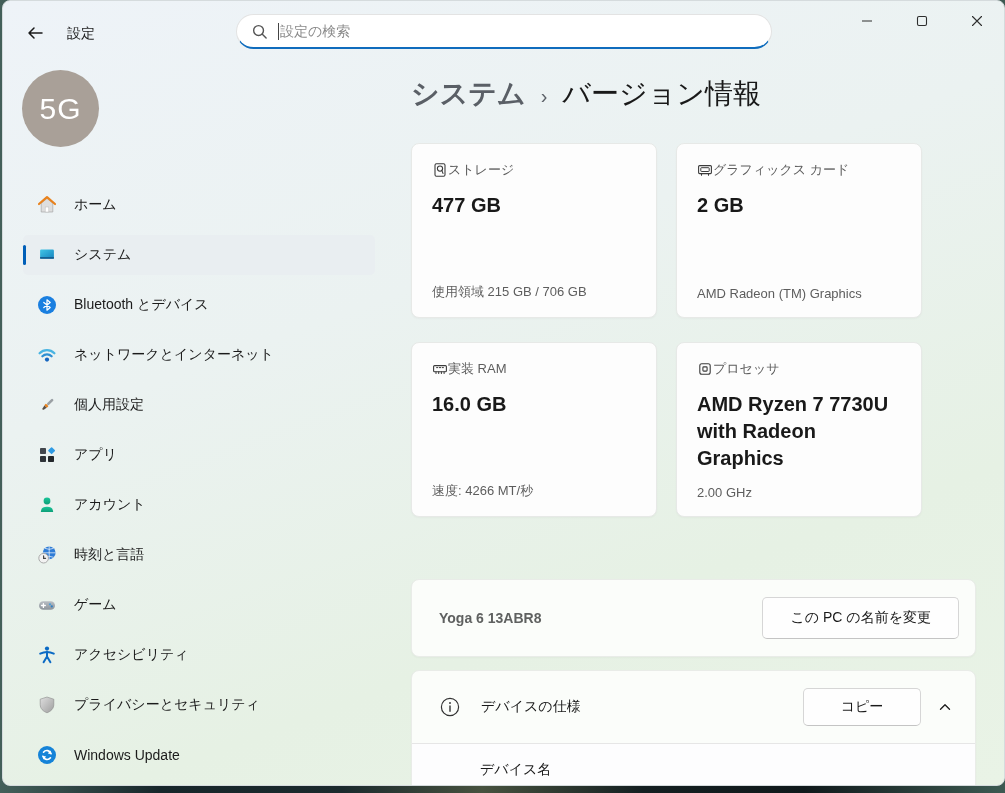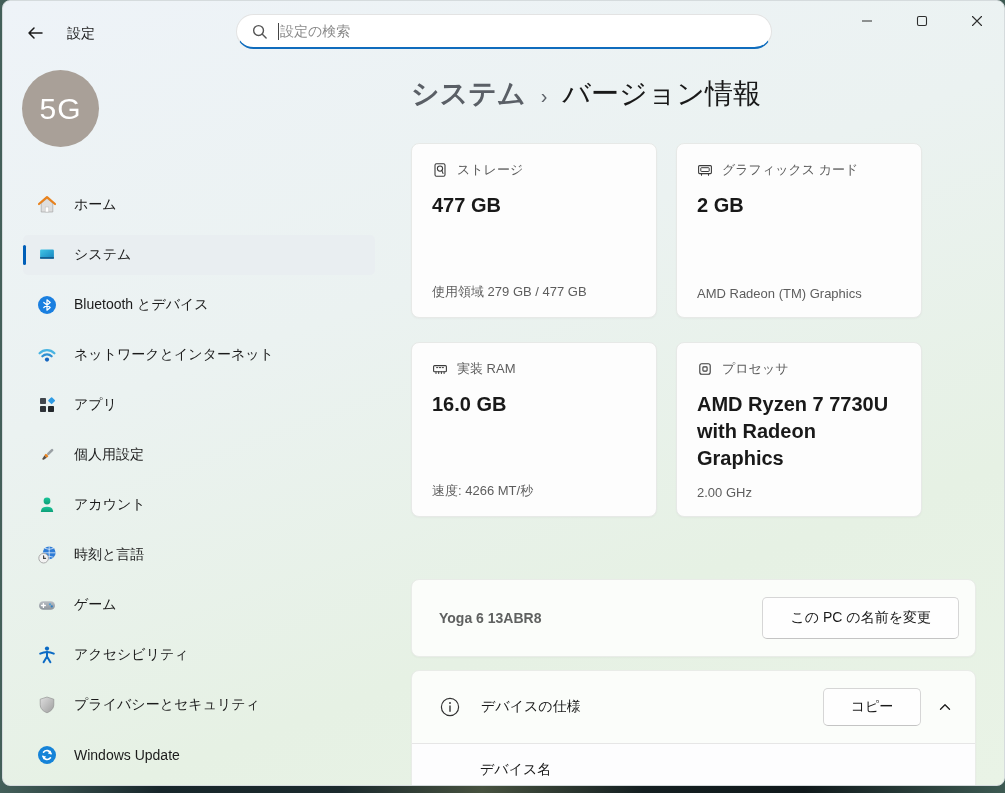--- a/index.html
+++ b/index.html
@@ -50,42 +50,42 @@
   .breadcrumb { display:flex; align-items:baseline; height:44px; }
   .bc-parent { font-size:28px; font-weight:600; color:#5a5f66; cursor:pointer; }
   .bc-sep { font-size:20px; color:#5a5f66; margin:0 15px; }
   .bc-current { font-size:28px; font-weight:400; color:#191919; }
   .cards-grid { margin-top:24px; display:grid; grid-template-columns:246px 246px; grid-auto-rows:175px; column-gap:19px; row-gap:24px; }
   .card {
     background:#fdfdfd; border:1px solid #e7e9e7; border-radius:8px;
     padding:17px 20px 16px 20px; display:flex; flex-direction:column;
     box-shadow:0 1px 2px rgba(0,0,0,0.03);
   }
-  .card-head { display:flex; align-items:center; gap:9px; }
+  .card-head { display:flex; align-items:center; }
   .card-title { font-size:13px; color:#5d5d5d; white-space:nowrap; }
   .card-value { margin-top:13px; font-size:20px; font-weight:700; color:#191919; line-height:1.35; }
   .card-footer { margin-top:auto; font-size:13px; color:#5d5d5d; white-space:nowrap; }
   .device-row {
     margin-top:62px; height:78px; background:#fbfdfa; border:1px solid #e9ece8; border-radius:8px;
     display:flex; align-items:center; padding:0 16px 0 27px;
     box-shadow:0 1px 2px rgba(0,0,0,0.03);
   }
   .device-name { font-size:14px; color:#5f6160;font-weight:bold; }
   .btn {
     background:#fefefe; border:1px solid #d6d6d6; border-bottom-color:#c4c4c4;
     border-radius:5px; font-size:14px; color:#1a1a1a; cursor:pointer; font-family:inherit;
   }
   .rename-btn { margin-left:auto; height:42px; padding:0 27px; }
   .specs-section {
     margin-top:13px; height:240px; background:#fbfdfa; border:1px solid #e9ece8;
     border-radius:8px 8px 0 0; overflow:hidden; box-shadow:0 1px 2px rgba(0,0,0,0.03);
   }
   .specs-header { height:72px; display:flex; align-items:center; padding:0 16px 0 27px; cursor:pointer; }
   .specs-title { margin-left:20px; font-size:14px; color:#1a1a1a; }
-  .copy-btn { margin-left:auto; width:98px; height:38px; }
+  .copy-btn { margin-left:auto; width:118px; height:38px; }
   .chevron-btn { width:28px; height:38px; margin-left:10px; display:flex; align-items:center; justify-content:center; cursor:pointer; border-radius:4px; }
   .specs-divider { height:1px; background:#e6e6e6; }
   .specs-row { height:52px; background:#fdfdfe; display:flex; align-items:center; padding-left:68px; }
   .specs-row-label { font-size:14px; color:#1a1a1a; }
   svg { display:block; }
 </style>
 </head>
 <body>
 
 <div class="window">
@@ -168,39 +168,39 @@
           <path d="M2.6 8.2 a10.4 10.4 0 0 1 14.8 0" stroke="#49b4e2" stroke-width="2.3" fill="none" stroke-linecap="round"></path>
           <path d="M5.4 11.2 a6.6 6.6 0 0 1 9.2 0" stroke="#2e8fd2" stroke-width="2.3" fill="none" stroke-linecap="round"></path>
           <circle cx="10" cy="14.6" r="2.1" fill="#1565c0"></circle>
         </svg>
       </span>
       <span class="side-label">ネットワークとインターネット</span>
     </li>
     <li class="side-item">
       <span class="side-icon">
         <svg width="20" height="20" viewBox="0 0 20 20">
-          <rect x="3" y="3" width="6" height="6" rx="0.8" fill="#41464c"></rect>
-          <rect x="3" y="11" width="6" height="6" rx="0.8" fill="#2e3338"></rect>
-          <rect x="11" y="11" width="6" height="6" rx="0.8" fill="#23272b"></rect>
-          <rect x="12" y="3" width="5.3" height="5.3" rx="0.8" fill="#2f9be4" transform="rotate(45 14.6 5.6)"></rect>
-        </svg>
-      </span>
-      <span class="side-label">アプリ</span>
-    </li>
-    <li class="side-item">
-      <span class="side-icon">
-        <svg width="20" height="20" viewBox="0 0 20 20">
           <g transform="rotate(45 10 10)">
             <rect x="8.8" y="1.6" width="2.6" height="8" rx="1.3" fill="#9aa0a4"></rect>
             <rect x="8.3" y="9.8" width="3.6" height="2.4" rx="0.5" fill="#e8821d"></rect>
             <path d="M8.5 12.2 h3.2 l-0.7 3.4 q-0.9 1.6 -1.8 0 z" fill="#57504a"></path>
           </g>
         </svg>
       </span>
       <span class="side-label">個人用設定</span>
+    </li>
+    <li class="side-item">
+      <span class="side-icon">
+        <svg width="20" height="20" viewBox="0 0 20 20">
+          <rect x="3" y="3" width="6" height="6" rx="0.8" fill="#41464c"></rect>
+          <rect x="3" y="11" width="6" height="6" rx="0.8" fill="#2e3338"></rect>
+          <rect x="11" y="11" width="6" height="6" rx="0.8" fill="#23272b"></rect>
+          <rect x="12" y="3" width="5.3" height="5.3" rx="0.8" fill="#2f9be4" transform="rotate(45 14.6 5.6)"></rect>
+        </svg>
+      </span>
+      <span class="side-label">アプリ</span>
     </li>
     <li class="side-item">
       <span class="side-icon">
         <svg width="20" height="20" viewBox="0 0 20 20">
           <defs>
               <linearGradient id="g-acct" x1="0" y1="0" x2="0" y2="1">
             <stop offset="0" stop-color="#19c498"></stop>
                 <stop offset="1" stop-color="#0d9f78"></stop>
           </linearGradient>
             </defs>
@@ -291,21 +291,21 @@
           <span>
             <svg width="16" height="16" viewBox="0 0 16 16">
               <rect x="3" y="1.8" width="10" height="12.4" rx="1.4" stroke="#3b3b3b" stroke-width="1.1" fill="none"></rect>
               <circle cx="8" cy="6.6" r="2.6" stroke="#3b3b3b" stroke-width="1.1" fill="none"></circle>
               <path d="M9.8 8.4 L11 11.4" stroke="#3b3b3b" stroke-width="1.1" stroke-linecap="round"></path>
             </svg>
           </span>
           <span class="card-title">ストレージ</span>
         </div>
         <div class="card-value">477 GB</div>
-        <div class="card-footer">使用領域 279 GB / 477 GB</div>
+        <div class="card-footer">使用領域 215 GB / 706 GB</div>
       </div>
 
       <div class="card">
         <div class="card-head">
           <span>
             <svg width="16" height="16" viewBox="0 0 16 16">
               <rect x="1.6" y="3.6" width="12.8" height="8" rx="1" stroke="#3b3b3b" stroke-width="1.1" fill="none"></rect>
               <rect x="3.8" y="5.7" width="8.4" height="3.8" rx="0.6" stroke="#3b3b3b" stroke-width="1" fill="none"></rect>
               <path d="M4.5 11.6 v1.6 M11.5 11.6 v1.6" stroke="#3b3b3b" stroke-width="1.1" stroke-linecap="round"></path>
             </svg>

